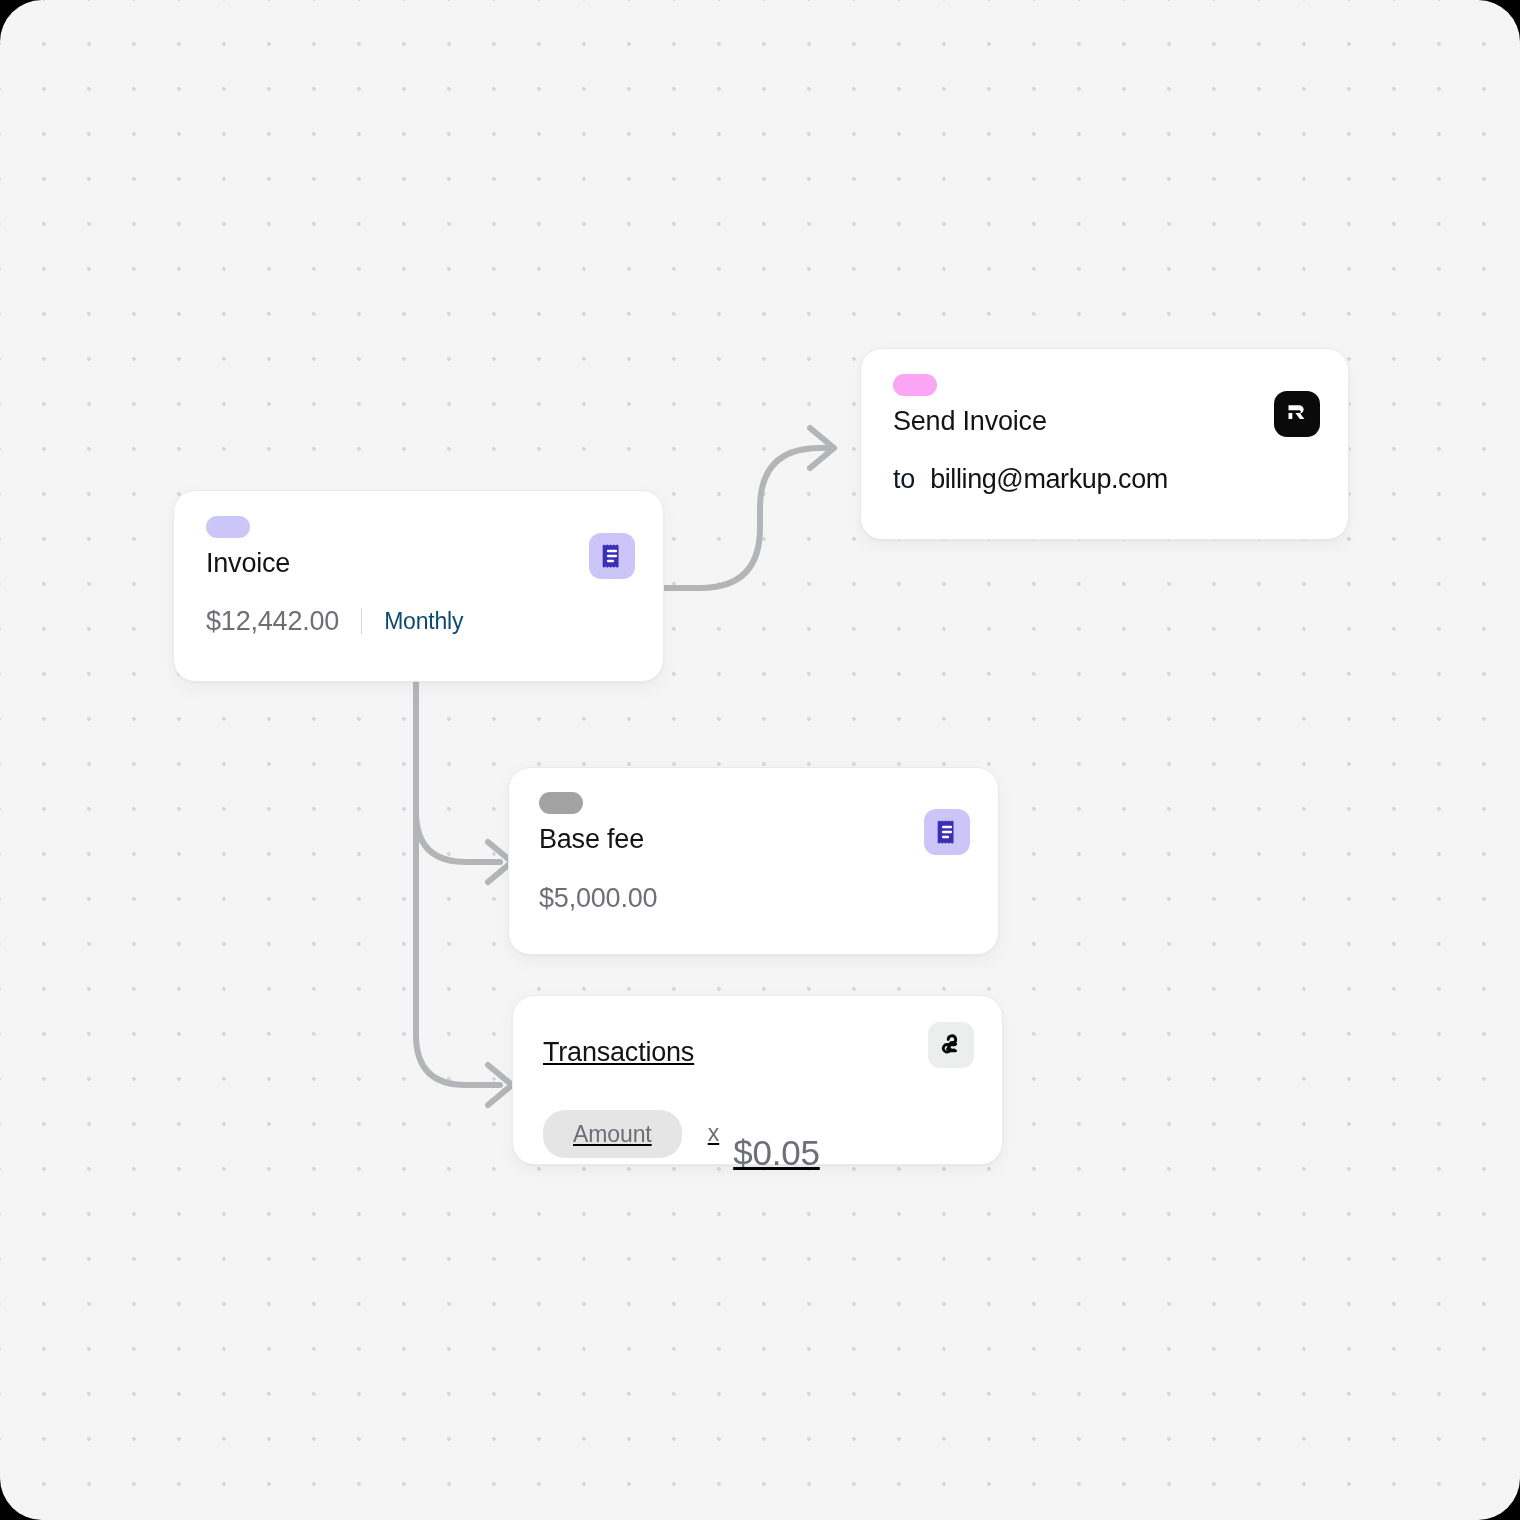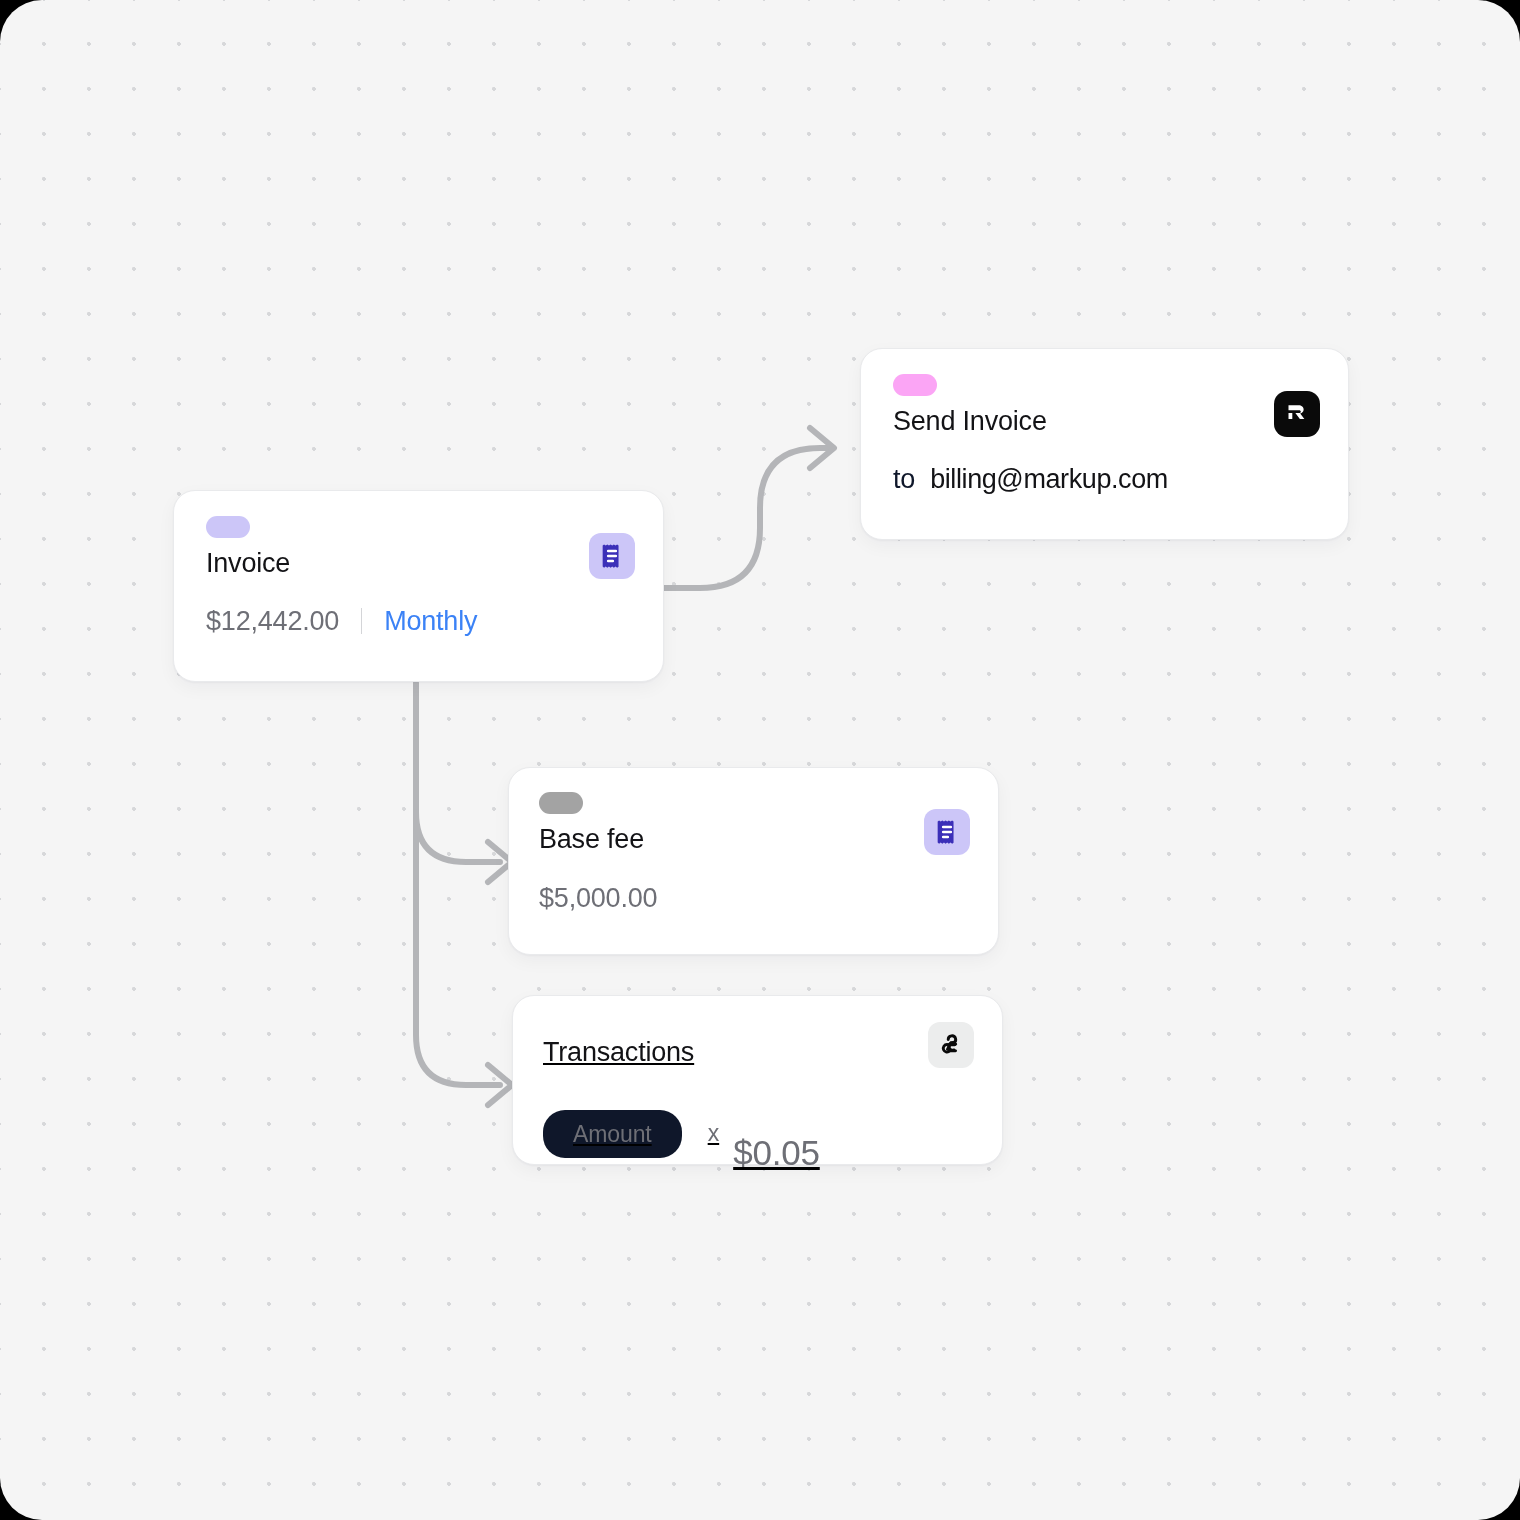--- a/index.html
+++ b/index.html
@@ -101,42 +101,42 @@
     letter-spacing: -0.2px;
   }
   .divider-bar {
     width: 1px;
     height: 26px;
     background: #d4d5d8;
     margin: 0 22px;
     flex: 0 0 auto;
   }
   .period-text {
-    font-size: 27px;
-    line-height: 32px;
-    color: #3b82f6;
+    font-size: 23px;
+    line-height: 32px;
+    color: #0c4a6e;
     letter-spacing: -0.2px;
   }
 
   .to-label {
     font-size: 27px;
     line-height: 32px;
     color: #0f172a;
     letter-spacing: -0.2px;
     margin-right: 15px;
   }
   .to-value {
     font-size: 27px;
     line-height: 32px;
     color: #131316;
     letter-spacing: -0.4px;
   }
 
   .var-pill {
-    background: #0f172a;
+    background: #e5e5e5;
     border-radius: 22px;
     padding: 10px 30px;
     font-size: 23px;
     line-height: 28px;
     color: #6e6f76;
     letter-spacing: -0.1px;
   }
   .op-sign {
     font-size: 23px;
     color: #6e6f76;

